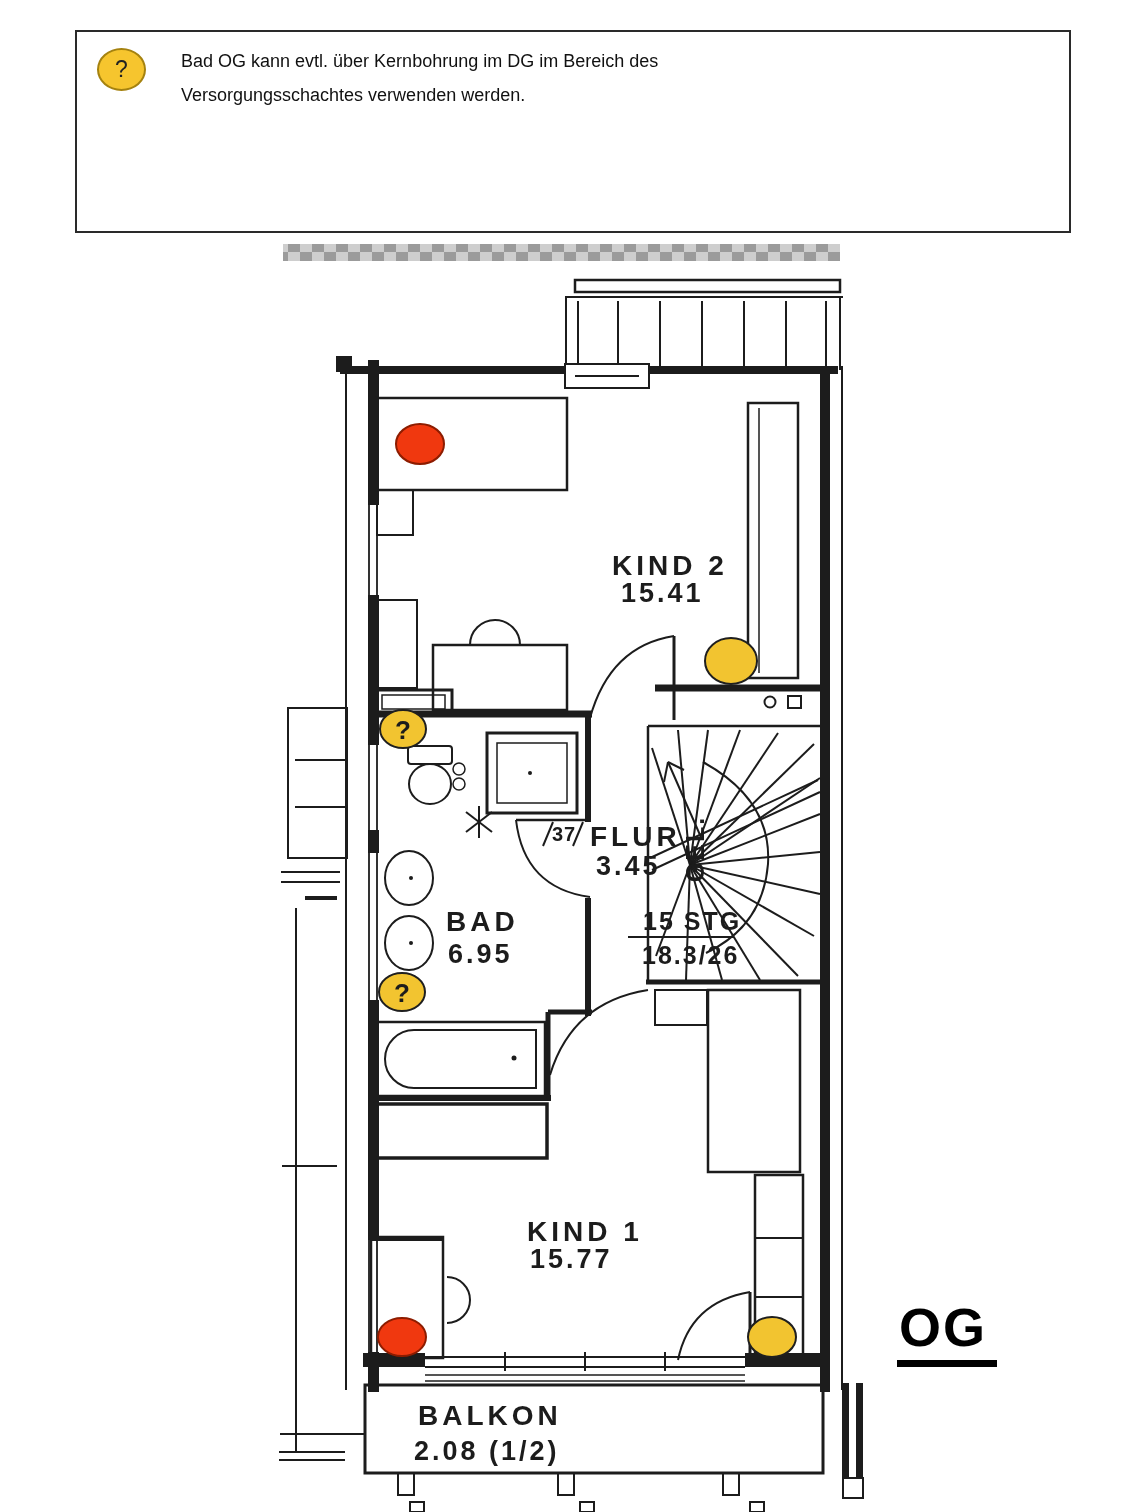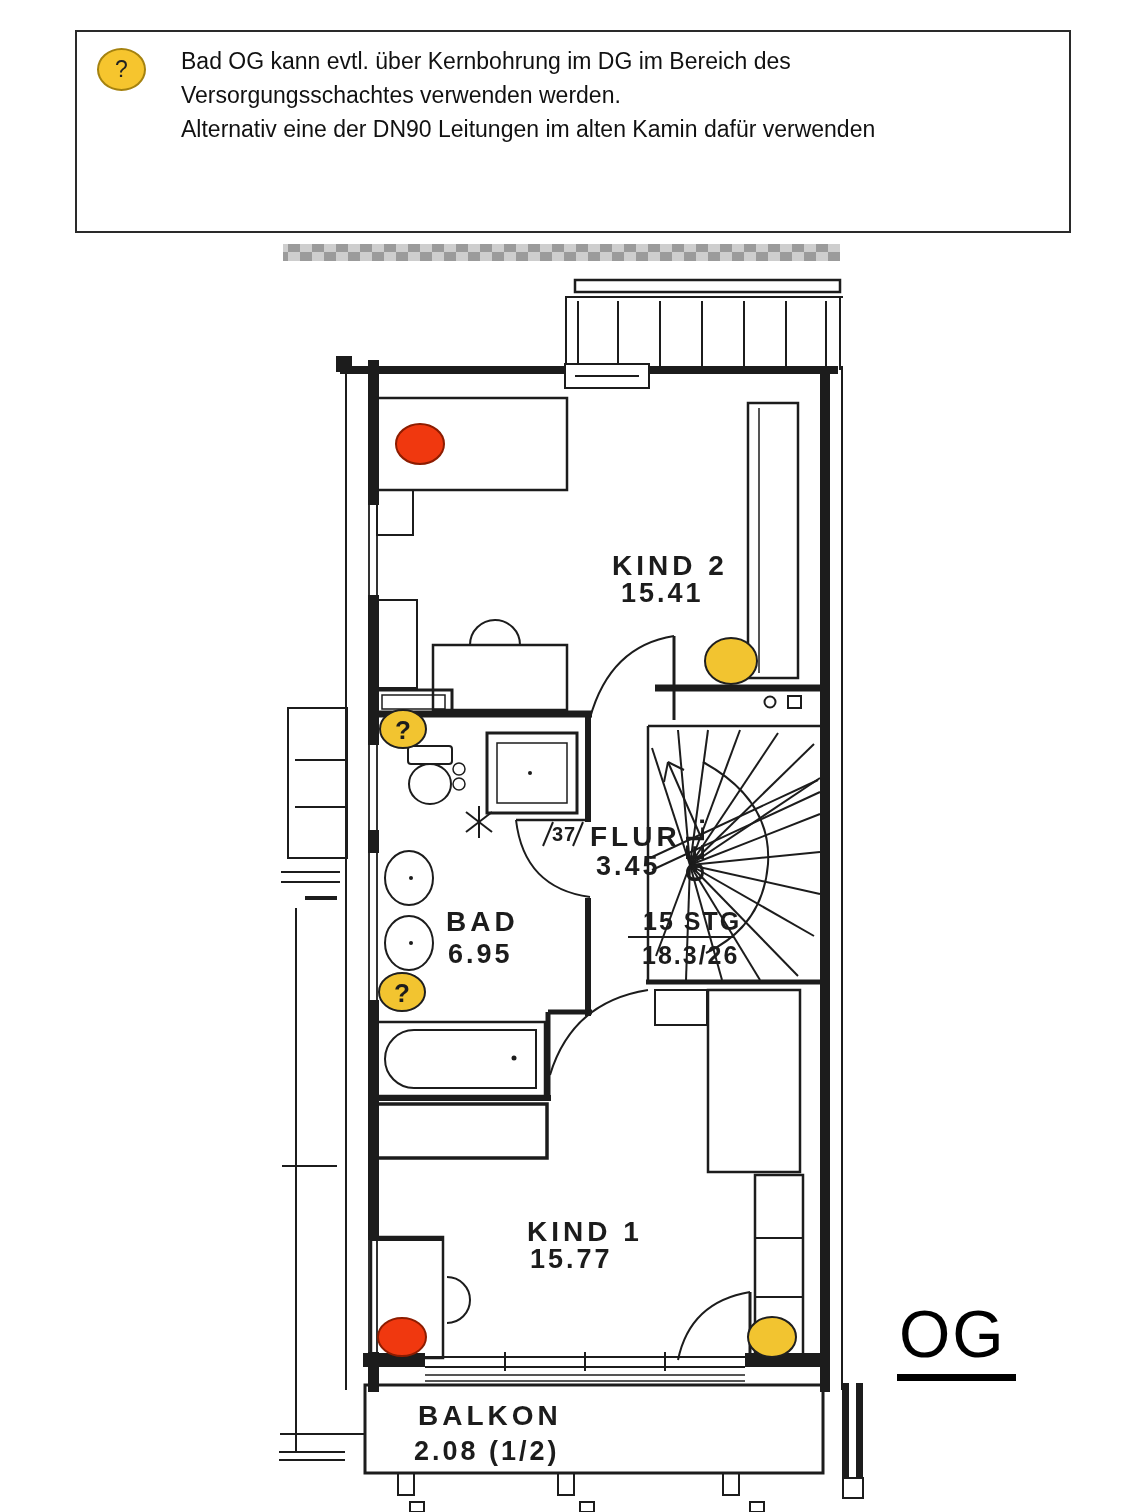--- a/index.html
+++ b/index.html
@@ -6,23 +6,23 @@
   body{width:1134px;height:1512px;position:relative;overflow:hidden;
        font-family:"Liberation Sans",sans-serif;color:#0d0d0d;}
   
   .note-box{position:absolute;left:75px;top:30px;width:996px;height:203px;
             border:2px solid #2a2a2a;background:#ffffff;box-sizing:border-box;}
   .q-badge{position:absolute;left:20px;top:16px;width:45px;height:39px;
            background:#f6c52e;border:2px solid #a5820f;border-radius:50%;
            display:flex;align-items:center;justify-content:center;
            font-size:23px;color:#222;}
   .note-text{position:absolute;left:104px;top:12px;width:860px;
-             font-size:23px;line-height:34px;color:#111;}
+             font-size:18px;line-height:34px;color:#111;}
   
-  .floor-label{position:absolute;left:897px;top:1296px;font-size:66px;font-weight:400;
+  .floor-label{position:absolute;left:897px;top:1296px;font-size:54px;font-weight:700;
                letter-spacing:2px;color:#000;border-bottom:7px solid #000;
                padding:0 10px 2px 2px;}
   svg text{font-family:"Liberation Sans",sans-serif;font-weight:700;fill:#1c1c1c;}
   .room-name{font-size:28px;letter-spacing:4px;}
   .room-area{font-size:27px;letter-spacing:3px;}
   .stair-label{font-size:25px;letter-spacing:2px;}
   .small-dim{font-size:20px;letter-spacing:1px;}
   .marker-q{font-size:26px;font-weight:700;}
   .plan-svg{position:absolute;left:0;top:0;}
 </style>
@@ -271,17 +271,16 @@
   </g>
 </svg>
 
 <div class="note-box">
   <div class="q-badge">
     <span>?</span>
   </div>
   <div class="note-text">
     <div>Bad OG kann evtl. über Kernbohrung im DG im Bereich des</div>
     <div>Versorgungsschachtes verwenden werden.</div>
-    <div>Alternativ eine der DN90 Leitungen im alten Kamin dafür verwenden</div>
   </div>
 </div>
 
 <div class="floor-label">OG</div>
 
 </body></html>

